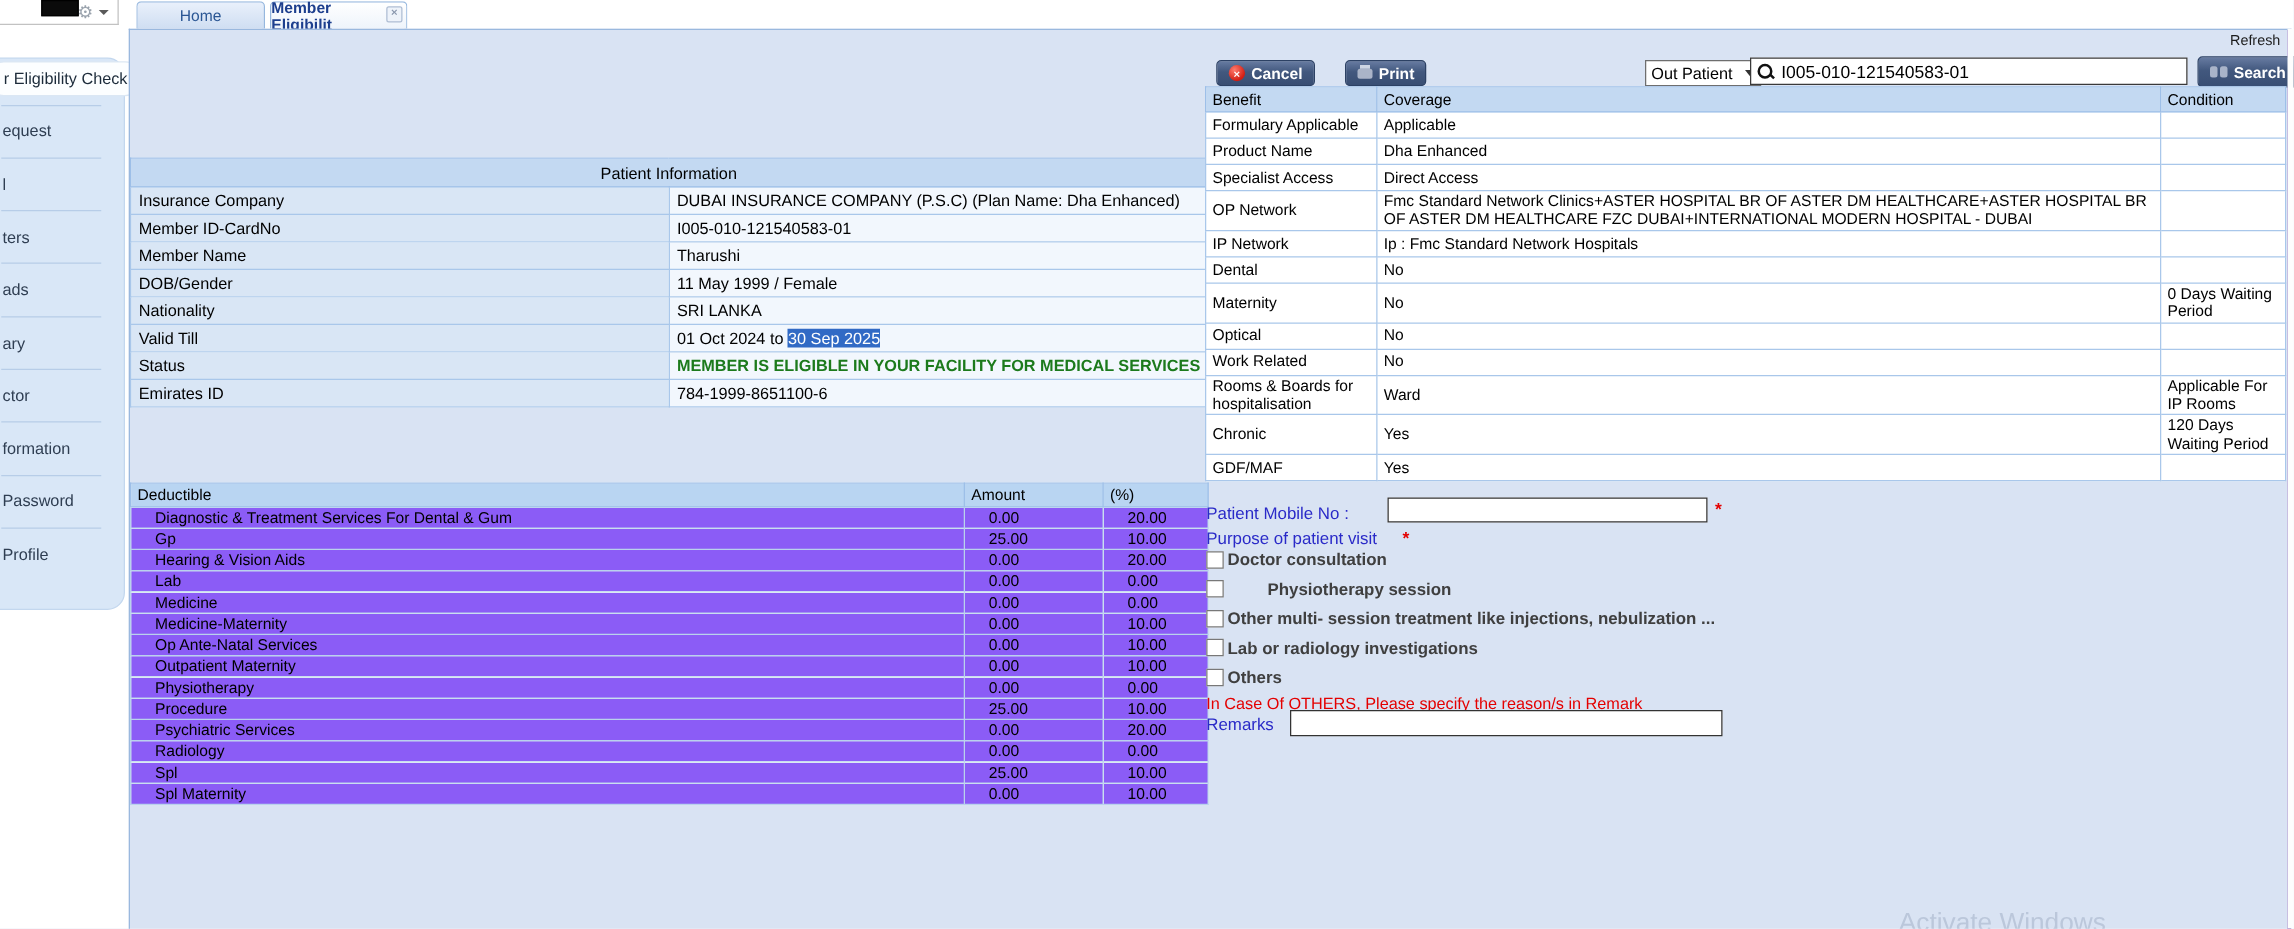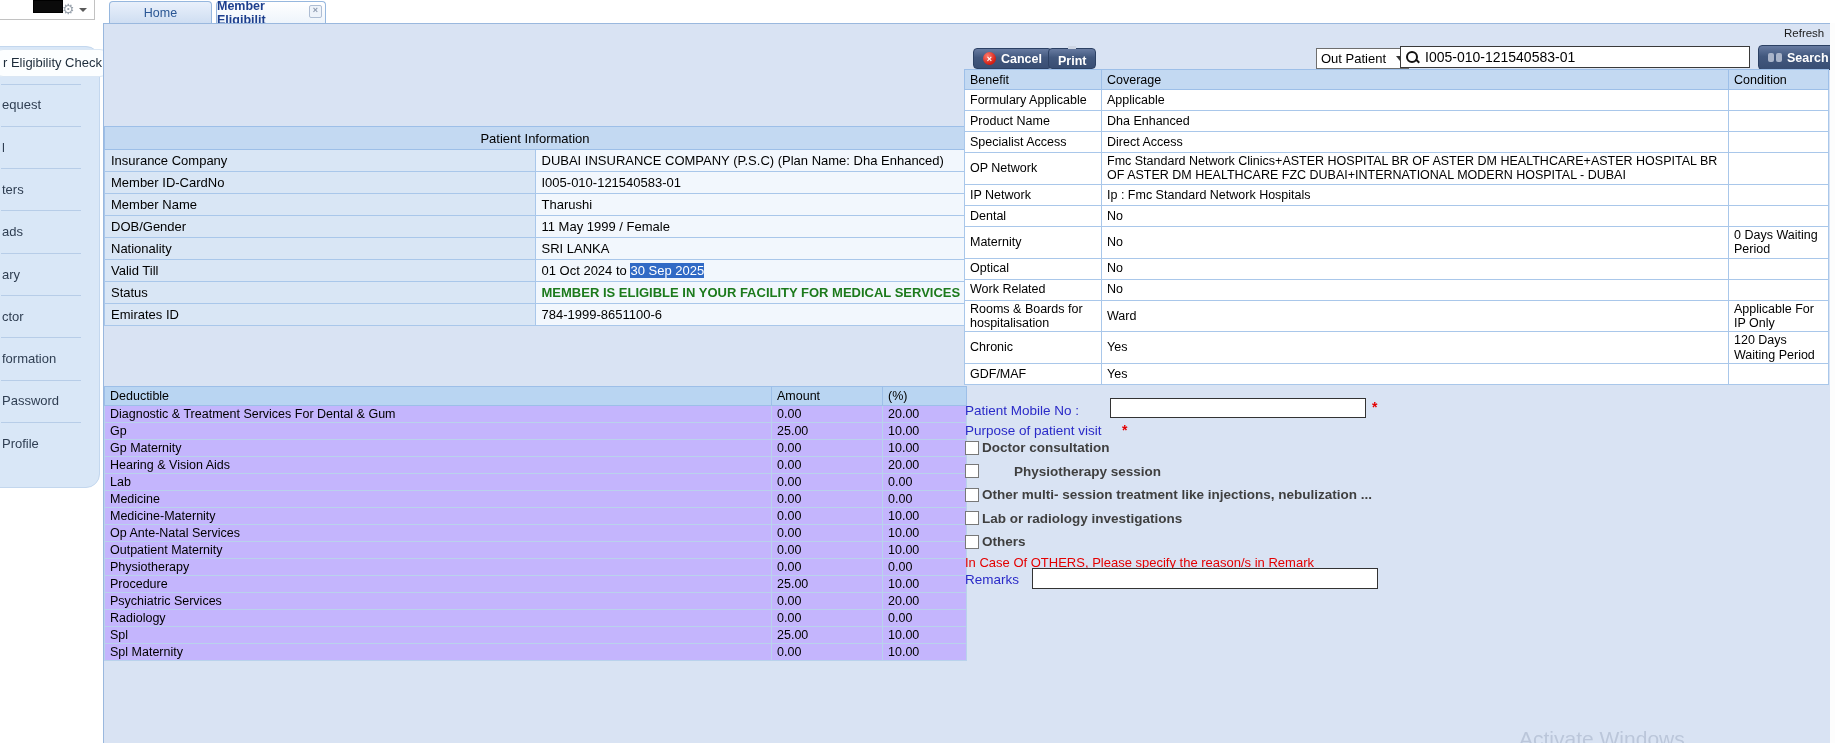--- a/index.html
+++ b/index.html
@@ -28,21 +28,21 @@
              background:#eef3fa;color:#8a97ad;font-size:9px;line-height:9px;text-align:center;cursor:pointer;}
   
   .content{position:absolute;left:103px;top:23px;width:1726px;height:720px;background:#d9e3f3;
            border-left:1px solid #9ab8de;border-top:1px solid #9ab8de;border-right:3px solid #4c1d95;}
   .refresh{position:absolute;left:1680px;top:3px;font-size:11.5px;color:#1c1c1c;cursor:pointer;}
   
   .navy-btn{position:absolute;height:21px;background:linear-gradient(#677ba1,#42587e 45%,#394e73);
             border:1px solid #2c4164;border-radius:4px;color:#fff;font-weight:bold;font-size:12.5px;
             display:flex;align-items:center;gap:5px;padding:0 9px;cursor:pointer;box-sizing:border-box;}
   .btn-cancel{left:869px;top:24px;}
-  .btn-print{left:944px;top:24px;flex-direction:column;}
+  .btn-print{left:972px;top:24px;}
   .btn-search{left:1654px;top:21px;height:25px;}
   .cancel-ic{width:13px;height:13px;border-radius:50%;background:radial-gradient(circle at 35% 30%,#ff7b6d,#d21d12 70%);
              color:#fff;font-size:9px;font-weight:bold;display:flex;align-items:center;justify-content:center;}
   .printer-ic{width:12px;height:8px;background:#aab4c8;border-radius:2px;position:relative;}
   .printer-ic::before{content:"";position:absolute;top:-3px;left:2px;width:8px;height:3px;background:#cdd5e3;}
   .binoc-ic{width:14px;height:9px;position:relative;}
   .binoc-ic::before,.binoc-ic::after{content:"";position:absolute;top:0;width:6px;height:9px;background:#a9b4c9;border-radius:2px;}
   .binoc-ic::before{left:0;} .binoc-ic::after{right:0;}
   .vselect{position:absolute;left:1212px;top:24px;width:83px;height:19px;background:#fff;border:1px solid #6e6e6e;
            font-size:13px;display:flex;align-items:center;justify-content:space-between;padding:0 4px;cursor:pointer;box-sizing:content-box;}
@@ -57,21 +57,21 @@
   .tbl{position:absolute;background:#fff;}
   .pi-table{left:0;top:102px;width:862px;font-size:13px;}
   .pi-table th{background:#c3d9f2;font-weight:normal;height:20px;border:1px solid #9dbfe8;text-align:center;}
   .pi-table td{height:21px;padding:0 6px;border:1px solid #a9c7ea;overflow:hidden;white-space:nowrap;}
   .pi-table td.lbl{width:261px;background:#d9e6f5;}
   .pi-table td.val{background:#f2f7fd;}
   .hl{background:#316ac5;color:#fff;}
   .status-green{color:#1c7a1c;font-weight:bold;font-size:13px;}
   .ded-table{left:0;top:362px;width:862px;font-size:12.5px;}
   .ded-table th{background:#b9d5f2;font-weight:normal;height:18px;border:1px solid #9dbfe8;text-align:left;padding:0 5px;}
-  .ded-table td{height:16px;padding:0 5px;border:1px solid #b9d2ec;background:#c4b5fd;overflow:hidden;white-space:nowrap;}
+  .ded-table td{height:16px;padding:0 19px;border:1px solid #b9d2ec;background:#8b5cf6;overflow:hidden;white-space:nowrap;}
   .ben-table{left:860px;top:45px;width:864px;font-size:12.5px;}
   .ben-table th{background:#c3d9f2;font-weight:normal;height:19px;border:1px solid #9dbfe8;text-align:left;padding:0 5px;}
   .ben-table td{height:18px;padding:1px 5px;border:1px solid #a9c7ea;background:#fff;vertical-align:middle;line-height:1.15;}
   
   .blue-lbl{position:absolute;color:#2a2ac8;font-size:13.5px;}
   .req{position:absolute;color:#e40000;font-weight:bold;font-size:14px;}
   .inputbox{position:absolute;background:#fff;border:1px solid #333;}
   .checkrow{position:absolute;left:861px;display:flex;align-items:center;gap:3px;}
   .cb{width:12px;height:12px;background:#fff;border:1px solid #787878;flex:0 0 auto;cursor:pointer;}
   .cb-lbl{font-size:13.5px;font-weight:bold;color:#3f3f3f;white-space:nowrap;}
@@ -203,25 +203,20 @@
           <td>Diagnostic &amp; Treatment Services For Dental &amp; Gum</td>
           <td>0.00</td>
           <td>20.00</td>
         </tr>
         <tr>
           <td>Gp</td>
           <td>25.00</td>
           <td>10.00</td>
         </tr>
         <tr>
-          <td>Gp Maternity</td>
-          <td>0.00</td>
-          <td>10.00</td>
-        </tr>
-        <tr>
           <td>Hearing &amp; Vision Aids</td>
           <td>0.00</td>
           <td>20.00</td>
         </tr>
         <tr>
           <td>Lab</td>
           <td>0.00</td>
           <td>0.00</td>
         </tr>
         <tr>
@@ -332,21 +327,21 @@
           <td></td>
         </tr>
         <tr>
           <td>Work Related</td>
           <td>No</td>
           <td></td>
         </tr>
         <tr>
           <td>Rooms &amp; Boards for hospitalisation</td>
           <td>Ward</td>
-          <td>Applicable For IP Only</td>
+          <td>Applicable For IP Rooms</td>
         </tr>
         <tr>
           <td>Chronic</td>
           <td>Yes</td>
           <td>120 Days Waiting Period</td>
         </tr>
         <tr>
           <td>GDF/MAF</td>
           <td>Yes</td>
           <td></td>

